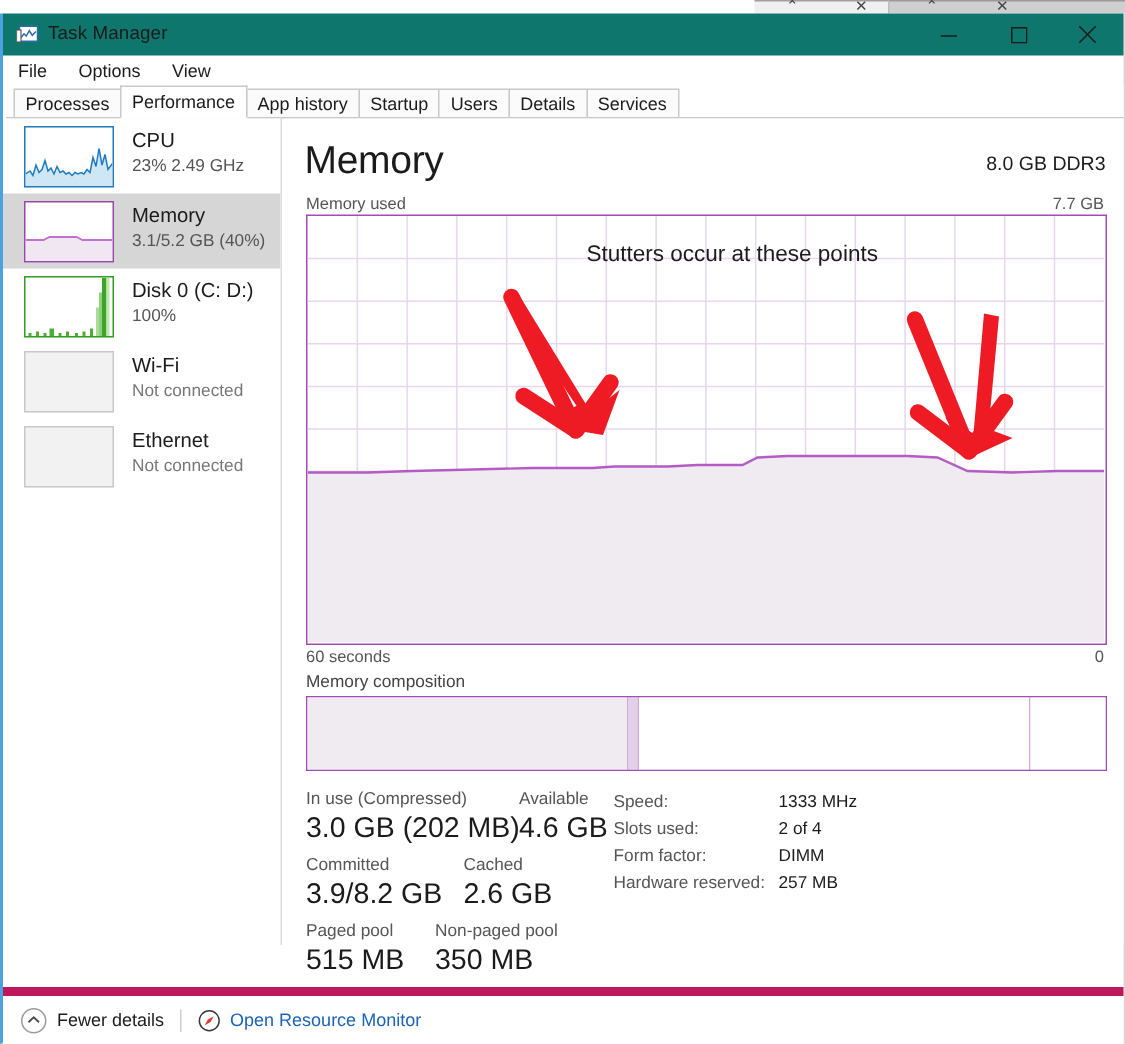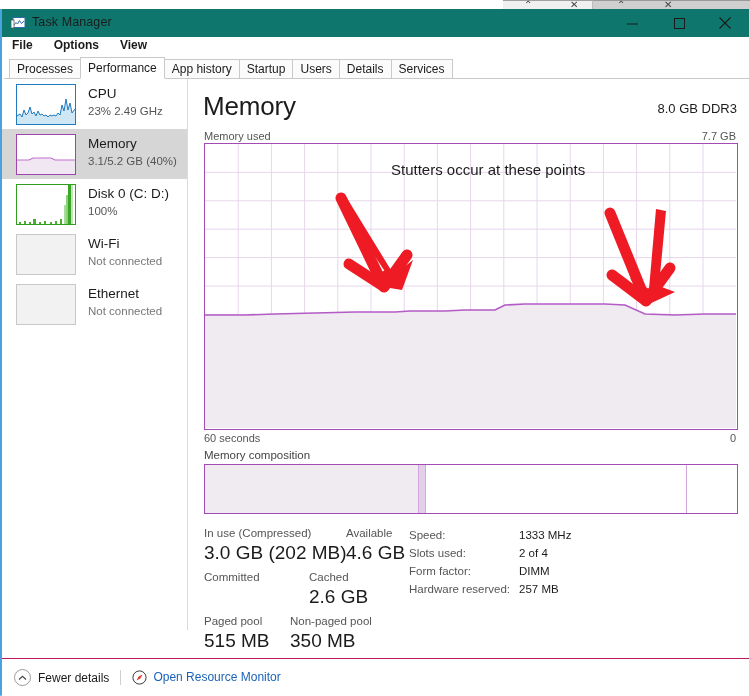--- a/index.html
+++ b/index.html
@@ -32,21 +32,21 @@
 
   
   #titlebar { position:relative; height:28px; background:#0f766e; }
   #tb-icon { position:absolute; left:9px; top:7px; width:15px; height:14px; }
   #tb-title { position:absolute; left:30px; top:6px; font-size:12.5px; color:#1b1b1b; letter-spacing:.1px;}
   .wbtn { position:absolute; top:0; width:45px; height:28px; color:#1b1b1b;
           font-size:13px; display:flex; align-items:center; justify-content:center; }
   #wb-min { right:94px; } #wb-max { right:47px; } #wb-close { right:2px; font-size:15px;}
 
   
-  #menubar { position:relative; height:20px; padding-left:8px; display:flex; align-items:flex-start; gap:0px;font-weight:bold;}
+  #menubar { position:relative; height:20px; padding-left:8px; display:flex; align-items:center; gap:0px;}
   .menu-item { font-size:12px; color:#1b1b1b; padding:1px 10px 1px 2px; margin-right:9px; }
 
   
   #tabstrip { position:relative; height:22px; background:#ffffff; border-bottom:1px solid #c9c9c9; margin-left:2px;text-align:center;}
   #tabs { position:absolute; left:5px; bottom:-1px; display:flex; align-items:flex-end; height:22px;}
   .tab {
     font-size:12px; color:#1b1b1b; height:20px; line-height:19px;
     padding:0 7px; border:1px solid #c9c9c9; border-bottom:1px solid #c9c9c9;
     background:#fbfbfb; margin-right:-1px; position:relative;
   }
@@ -106,21 +106,21 @@
   .stat-lbl { font-size:11.5px; color:#555; line-height:15px; white-space:nowrap;}
   .stat-val { font-size:19px; color:#1b1b1b; line-height:24px; white-space:nowrap;}
   #sysinfo { position:absolute; left:205px; top:0; width:230px;}
   .sys-row { display:flex; font-size:11.5px; line-height:18px; color:#1b1b1b;}
   .sys-row .k { width:110px; color:#555;}
   .sys-row .v { color:#1b1b1b;}
 
   
   #footer {
     position:absolute; left:0; bottom:0; width:747px; height:38px;
-    background:#ffffff; border-top:1px solid #be185d;
+    background:#ffffff; border-top:6px solid #be185d;
     display:flex; align-items:center; padding-left:12px;
   }
   #fewer { display:flex; align-items:center; font-size:12px; color:#1b1b1b; }
   #fewer .chev {
     width:17px; height:17px; border:1px solid #9b9b9b; border-radius:50%;
     display:flex; align-items:center; justify-content:center; margin-right:7px;
     font-size:8px; color:#444; line-height:1;
   }
   #fsep { width:1px; height:15px; background:#cfcfcf; margin:0 11px;}
   #resmon { display:flex; font-size:12px; color:#1a63b8; }
@@ -339,20 +339,21 @@
           <div class="stat-lbl">In use (Compressed)</div>
           <div class="stat-val">3.0 GB (202 MB)</div>
         </div>
         <div class="stat-grp" style="left:142px; top:0;">
           <div class="stat-lbl">Available</div>
           <div class="stat-val">4.6 GB</div>
         </div>
 
         <div class="stat-grp" style="left:0; top:44px;">
           <div class="stat-lbl">Committed</div>
+          <div class="stat-val">3.9/8.2 GB</div>
         </div>
         <div class="stat-grp" style="left:105px; top:44px;">
           <div class="stat-lbl">Cached</div>
           <div class="stat-val">2.6 GB</div>
         </div>
 
         <div class="stat-grp" style="left:0; top:88px;">
           <div class="stat-lbl">Paged pool</div>
           <div class="stat-val">515 MB</div>
         </div>

